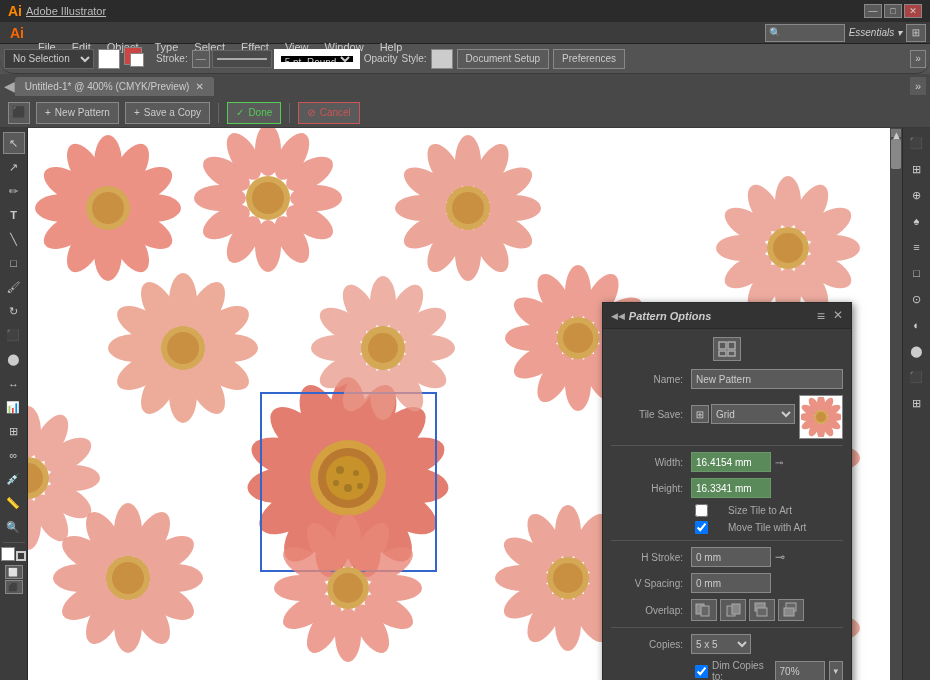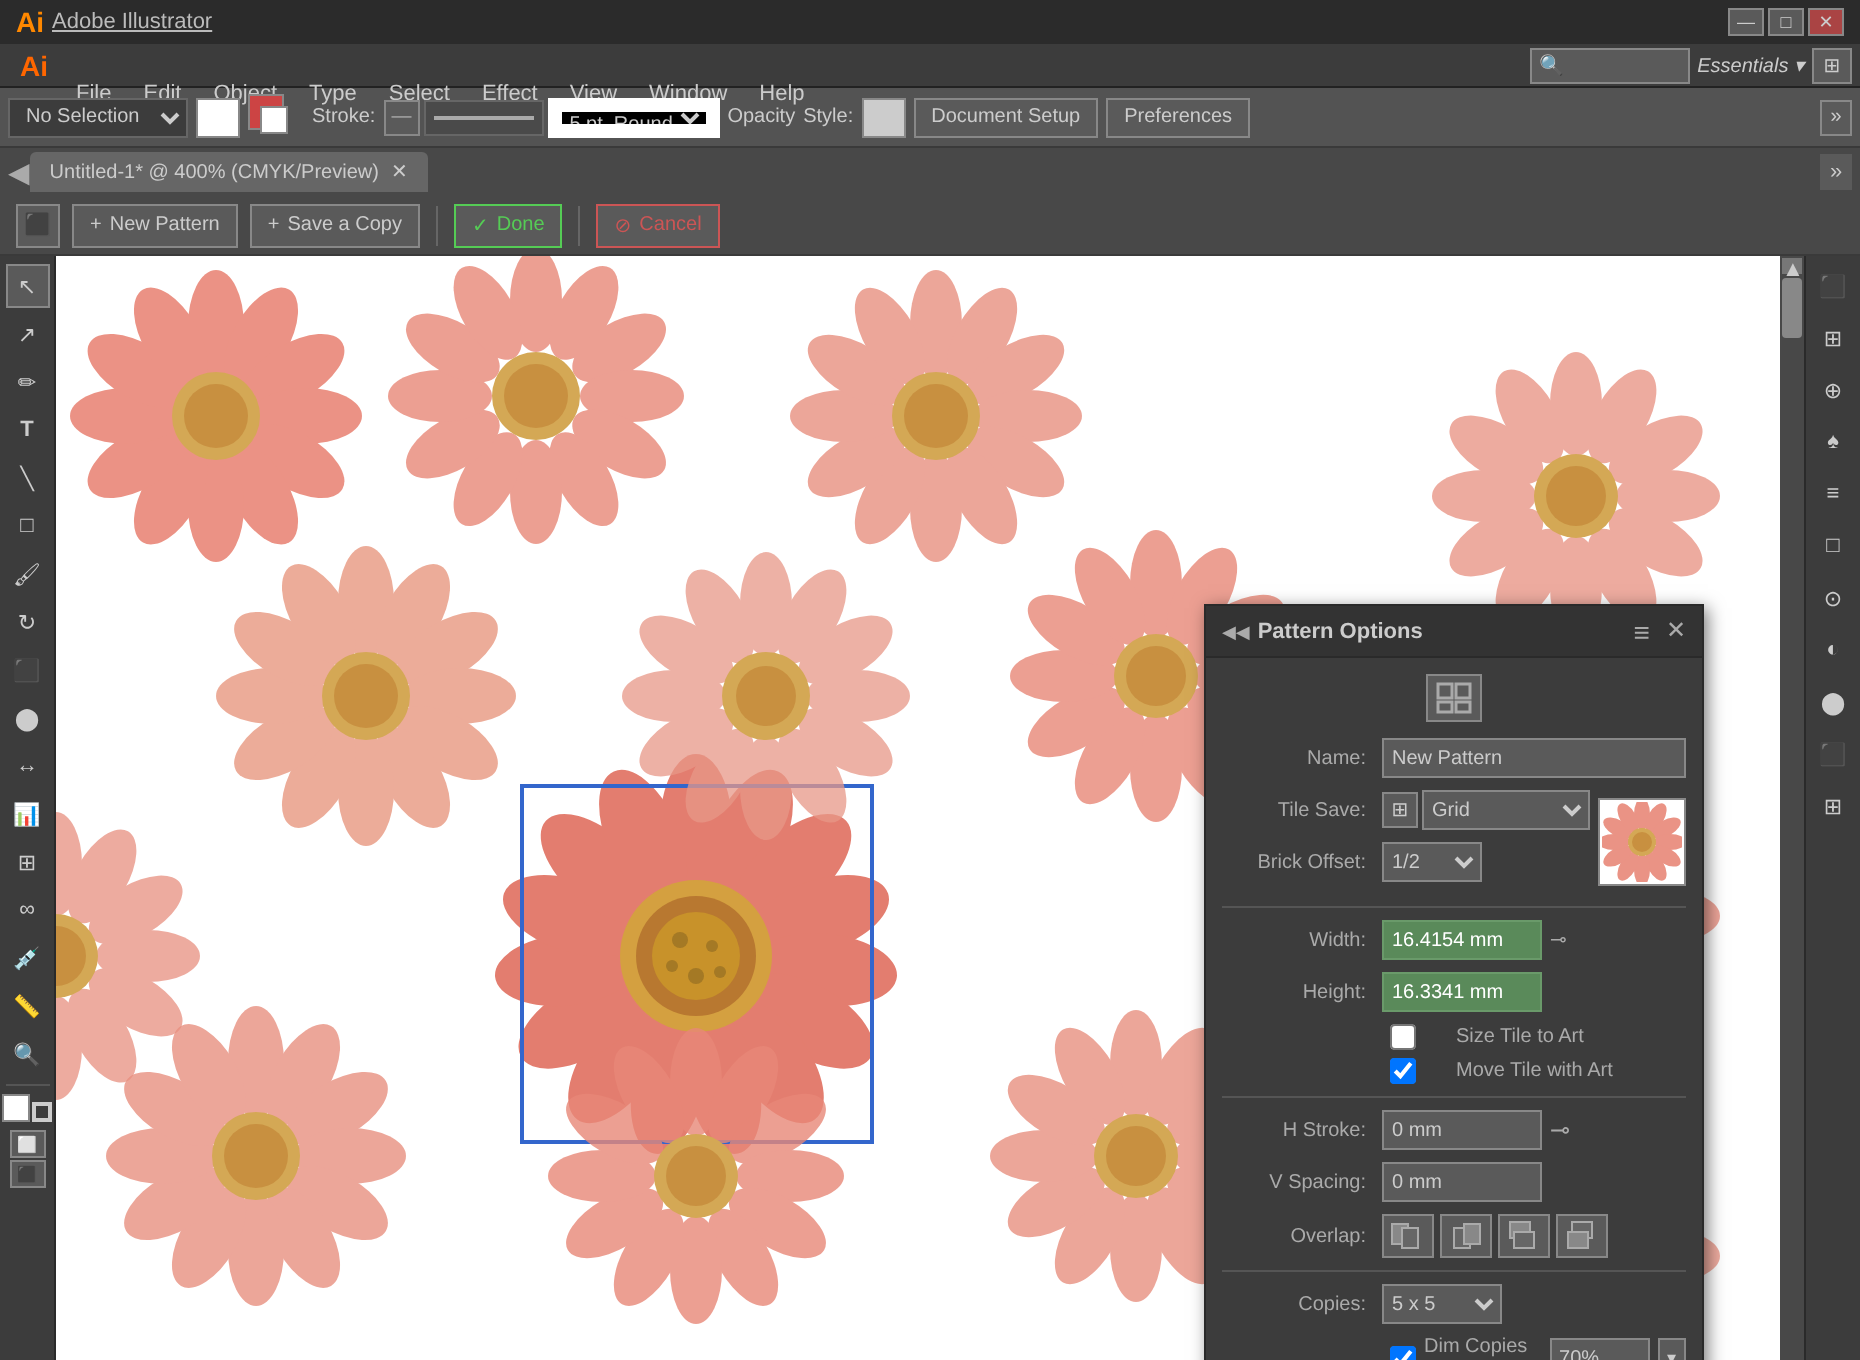--- a/index.html
+++ b/index.html
@@ -10,21 +10,21 @@
     .title-bar-left { display: flex; align-items: center; gap: 4px; color: #ccc; font-size: 11px; }
     .title-bar-controls { display: flex; gap: 2px; }
     .title-bar-btn { width: 18px; height: 14px; background: #5a5a5a; border: 1px solid #888; display: flex; align-items: center; justify-content: center; font-size: 9px; color: #ccc; cursor: pointer; }
 
     
     .menu-bar { height: 22px; background: #3c3c3c; display: flex; align-items: center; padding: 0 4px; border-bottom: 1px solid #222; }
     .menu-item { padding: 2px 8px; font-size: 11px; color: #ccc; cursor: pointer; margin-top: 28px; }
     .ai-logo { color: #ff6600; font-weight: bold; font-size: 14px; padding: 0 6px; }
 
     
-    .toolbar { height: 30px; background: #535353; display: flex; align-items: center; padding: 0 4px; gap: 4px; border-bottom: 1px solid #3a3a3a; }
+    .toolbar { height: 30px; background: #535353; display: flex; align-items: center; padding: 0 4px; gap: 4px; border-bottom: 1px solid #3a3a3a; border-radius: 14px; }
     .toolbar-select { height: 20px; background: #3c3c3c; border: 1px solid #666; color: #ccc; font-size: 10px; padding: 0 4px; }
     .toolbar-swatch { width: 22px; height: 20px; background: white; border: 1px solid #888; }
     .toolbar-label { font-size: 10px; color: #ccc; }
     .opacity-label { font-size: 10px; color: #ccc; }
     .style-swatch { width: 22px; height: 20px; background: #ccc; border: 1px solid #888; }
     .doc-setup-btn { height: 20px; background: #5a5a5a; border: 1px solid #888; color: #ccc; font-size: 10px; padding: 0 8px; cursor: pointer; }
 
     
     .tab-bar { height: 24px; background: #484848; display: flex; align-items: center; padding: 0 4px; }
     .tab { padding: 4px 10px; font-size: 10px; color: #ccc; background: #666; border-radius: 3px 3px 0 0; display: flex; align-items: center; gap: 6px; }
@@ -44,21 +44,21 @@
     .left-toolbar { width: 28px; background: #3c3c3c; display: flex; flex-direction: column; align-items: center; padding: 4px 0; gap: 2px; border-right: 1px solid #2a2a2a; }
     .tool-btn { width: 22px; height: 22px; background: transparent; border: 1px solid transparent; display: flex; align-items: center; justify-content: center; font-size: 11px; color: #ccc; cursor: pointer; }
     .tool-btn.active { background: #5a5a5a; border-color: #888; }
 
     
     .canvas-area { flex: 1; background: #888; overflow: hidden; position: relative; }
 
     
     .pattern-panel { width: 250px; background: #3c3c3c; border: 1px solid #2a2a2a; position: absolute; top: 174px; right: 50px; z-index: 20; box-shadow: 2px 2px 8px rgba(0,0,0,0.5); }
     .panel-header { height: 26px; background: #333; display: flex; align-items: center; justify-content: space-between; padding: 0 8px; border-bottom: 1px solid #2a2a2a; }
-    .panel-title { font-size: 11px; color: #ccc; font-weight: bold; }
+    .panel-title { font-size: 11px; color: #ccc; font-weight: bold; font-style: italic; }
     .panel-controls { display: flex; gap: 4px; }
 
     .panel-body { padding: 8px; }
     .panel-icon-row { display: flex; justify-content: center; margin-bottom: 8px; }
     .panel-icon-btn { width: 28px; height: 24px; background: #5a5a5a; border: 1px solid #888; display: flex; align-items: center; justify-content: center; font-size: 14px; color: #ccc; cursor: pointer; }
 
     .field-row { display: flex; align-items: center; margin-bottom: 6px; }
     .field-label { width: 80px; font-size: 10px; color: #aaa; text-align: right; padding-right: 8px; }
     .field-input { flex: 1; height: 20px; background: #5a5a5a; border: 1px solid #888; color: #ccc; font-size: 10px; padding: 0 4px; }
     .field-select { flex: 1; height: 20px; background: #5a5a5a; border: 1px solid #888; color: #ccc; font-size: 10px; }
@@ -552,26 +552,20 @@
         <div class="field-row-with-preview">
           <div style="flex:1;">
             <div class="field-row">
               <span class="field-label">Tile Save:</span>
               <div style="display:flex;align-items:center;gap:2px;flex:1;">
                 <div style="width:18px;height:18px;background:#5a5a5a;border:1px solid #888;display:flex;align-items:center;justify-content:center;font-size:10px;">⊞</div>
                 <select class="field-select" style="flex:1;">
                   <option>Grid</option>
                 </select>
               </div>
-            </div>
-            <div class="field-row">
-              <span class="field-label">Brick Offset:</span>
-              <select class="field-select" style="width:50px;flex:none;">
-                <option>1/2</option>
-              </select>
             </div>
           </div>
           <div class="tile-preview">
             <svg width="40" height="40" viewBox="0 0 40 40">
               <g transform="translate(20,20)">
                 <g fill="#e88878" opacity="0.9">
                   <ellipse cx="0" cy="-14" rx="4" ry="8"></ellipse>
                   <ellipse cx="0" cy="-14" rx="4" ry="8" transform="rotate(30)"></ellipse>
                   <ellipse cx="0" cy="-14" rx="4" ry="8" transform="rotate(60)"></ellipse>
                   <ellipse cx="0" cy="-14" rx="4" ry="8" transform="rotate(90)"></ellipse>

